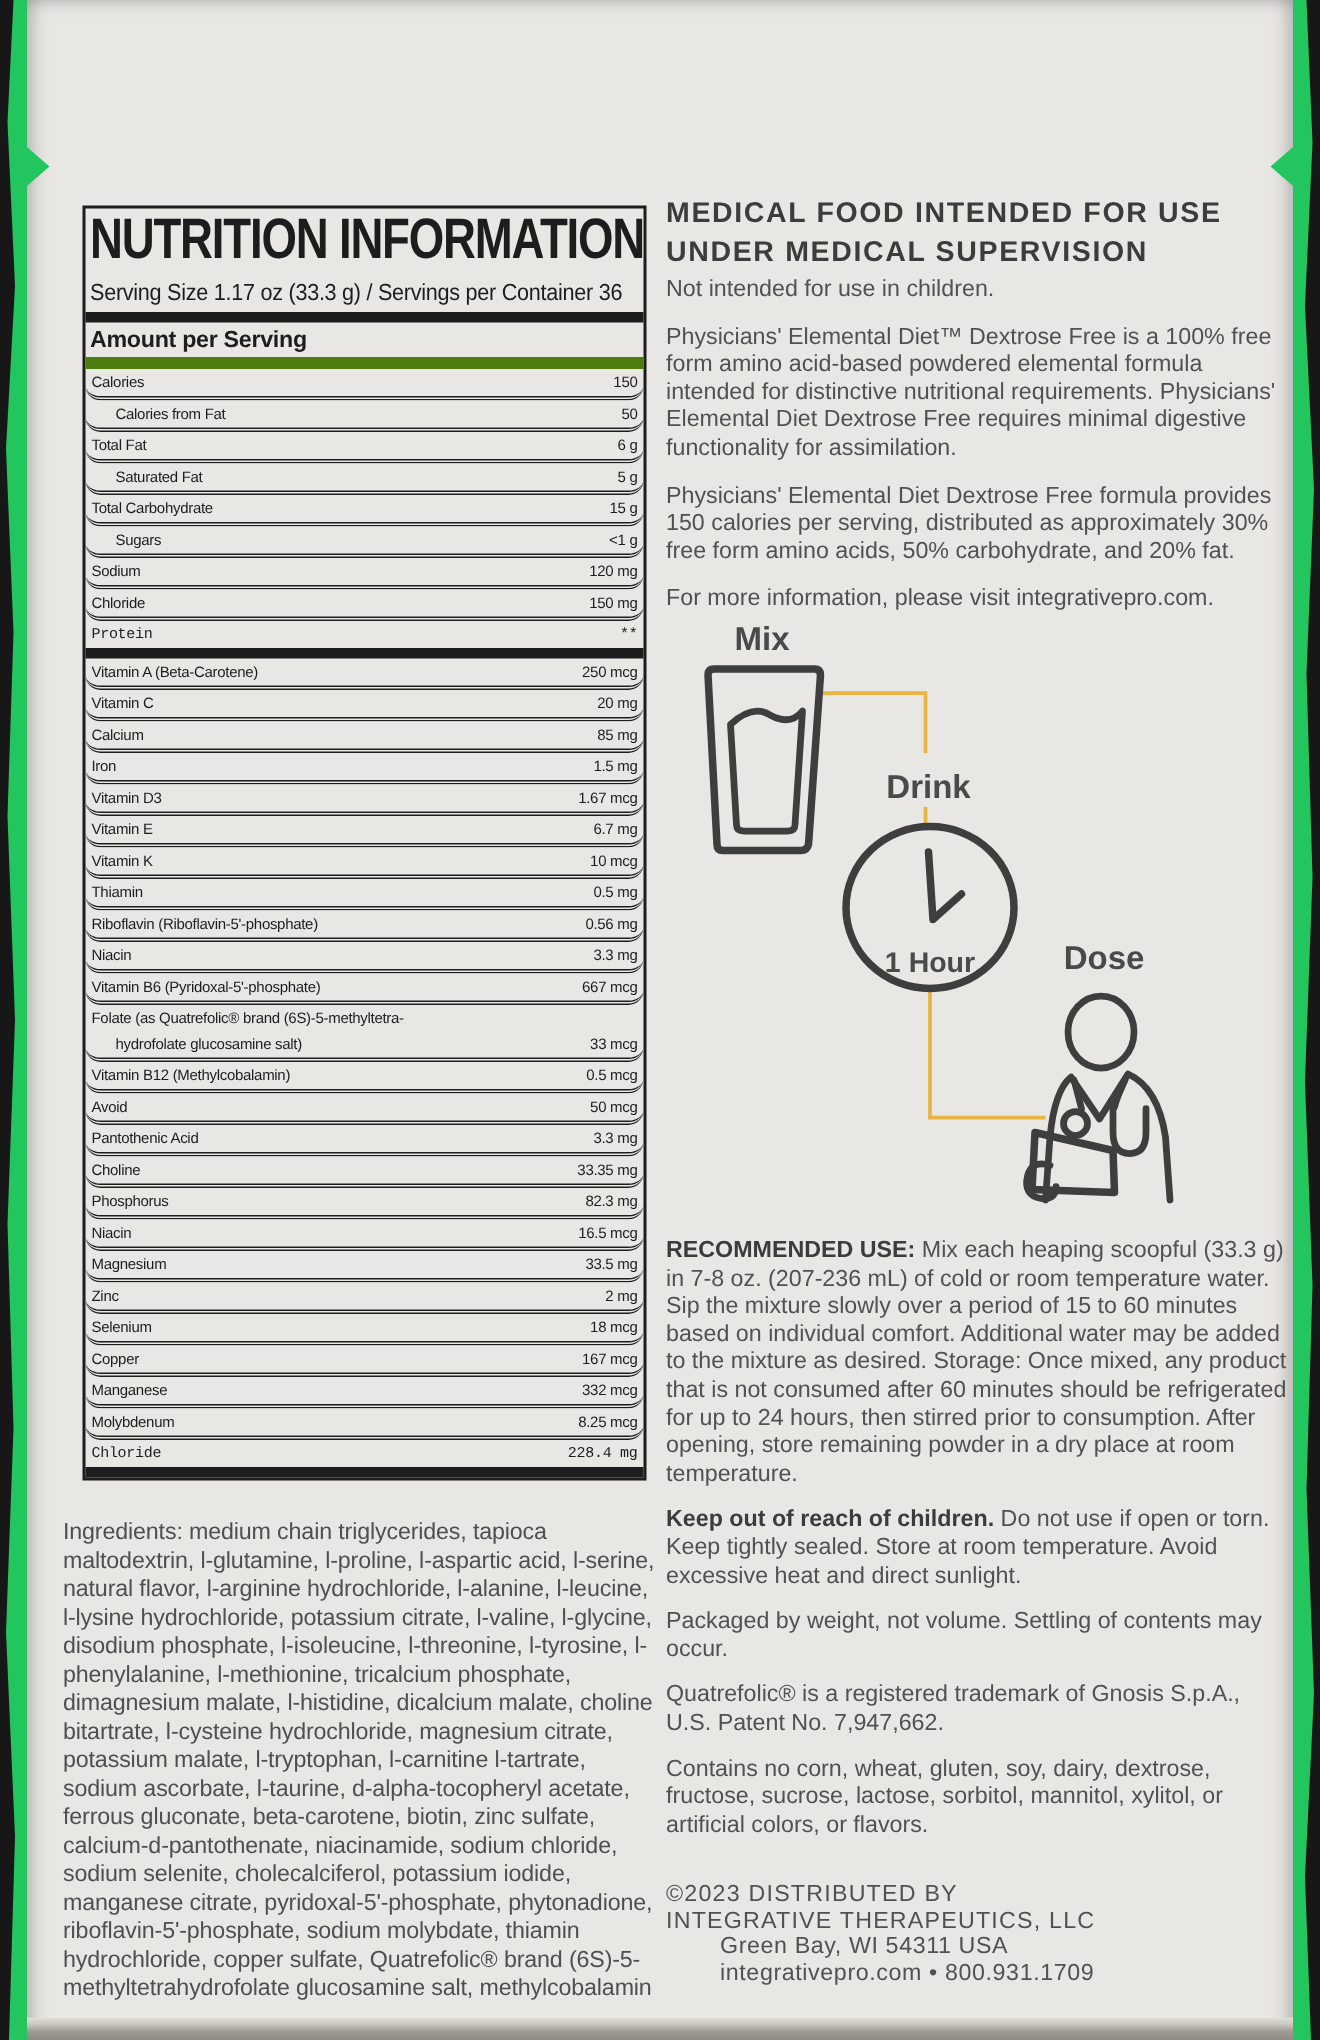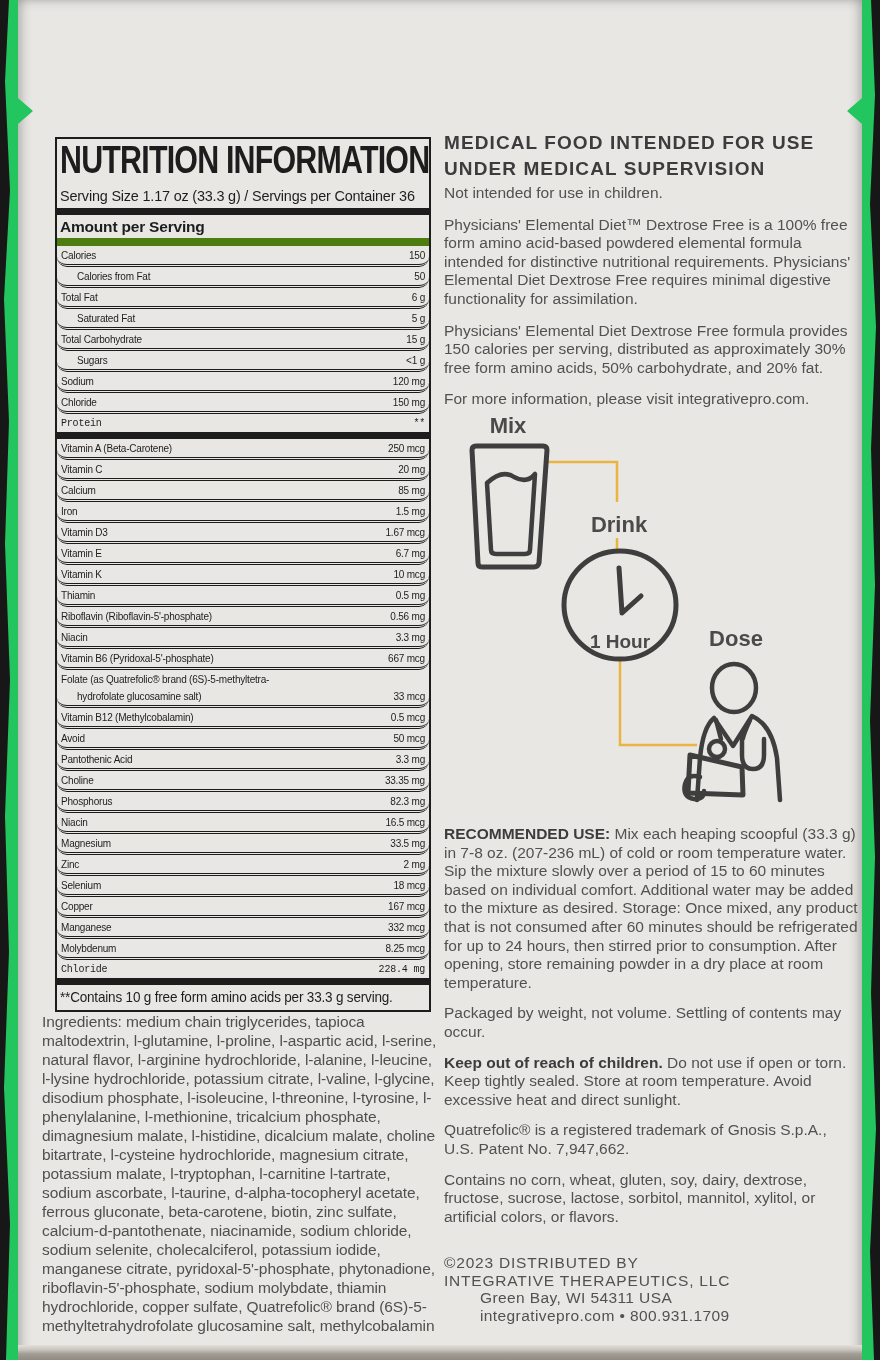--- a/index.html
+++ b/index.html
@@ -240,21 +240,20 @@
           <span class="nt-value">8.25 mcg</span>
         </div>
 
         <div class="nt-row">
           <span class="nt-label">Chloride</span>
           <span class="nt-value">228.4 mg</span>
         </div>
       </div>
 
     <div class="nt-bar"></div>
-    <div class="nt-foot"><span>**Contains 10 g free form amino acids per 33.3 g serving.</span></div>
   </div>
 
   <div class="ingredients">Ingredients: medium chain triglycerides, tapioca maltodextrin, l-glutamine, l-proline, l-aspartic acid, l-serine, natural flavor, l-arginine hydrochloride, l-alanine, l-leucine, l-lysine hydrochloride, potassium citrate, l-valine, l-glycine, disodium phosphate, l-isoleucine, l-threonine, l-tyrosine, l-phenylalanine, l-methionine, tricalcium phosphate, dimagnesium malate, l-histidine, dicalcium malate, choline bitartrate, l-cysteine hydrochloride, magnesium citrate, potassium malate, l-tryptophan, l-carnitine l-tartrate, sodium ascorbate, l-taurine, d-alpha-tocopheryl acetate, ferrous gluconate, beta-carotene, biotin, zinc sulfate, calcium-d-pantothenate, niacinamide, sodium chloride, sodium selenite, cholecalciferol, potassium iodide, manganese citrate, pyridoxal-5'-phosphate, phytonadione, riboflavin-5'-phosphate, sodium molybdate, thiamin hydrochloride, copper sulfate, Quatrefolic® brand (6S)-5-methyltetrahydrofolate glucosamine salt, methylcobalamin</div>
 
   <div class="right-col">
     <div class="med-heading">MEDICAL FOOD INTENDED FOR USE UNDER MEDICAL SUPERVISION</div>
     <p>Not intended for use in children.</p>
     <p>Physicians' Elemental Diet™ Dextrose Free is a 100% free form amino acid-based powdered elemental formula intended for distinctive nutritional requirements. Physicians' Elemental Diet Dextrose Free requires minimal digestive functionality for assimilation.</p>
     <p>Physicians' Elemental Diet Dextrose Free formula provides 150 calories per serving, distributed as approximately 30% free form amino acids, 50% carbohydrate, and 20% fat.</p>
     <p>For more information, please visit integrativepro.com.</p>
@@ -287,22 +286,22 @@
       <circle cx="267" cy="346" r="8"></circle>
       <path d="M 300 317 Q 294 330 293 335"></path>
       <path d="M 292 336 L 292 352 Q 292 366 303 366 Q 314 366 314 352 L 314 336"></path>
       <path d="M 240 352 L 292 364 L 293 392 L 238 390 Z" stroke-width="5"></path>
       <path d="M 250 374 Q 238 370 235 381 Q 232 394 244 396 Q 254 397 254 388"></path>
     </g>
   </svg>
 
   <div class="use-block">
     <p><b>RECOMMENDED USE:</b><span> Mix each heaping scoopful (33.3 g) in 7-8 oz. (207-236 mL) of cold or room temperature water. Sip the mixture slowly over a period of 15 to 60 minutes based on individual comfort. Additional water may be added to the mixture as desired. Storage: Once mixed, any product that is not consumed after 60 minutes should be refrigerated for up to 24 hours, then stirred prior to consumption. After opening, store remaining powder in a dry place at room temperature.</span></p>
+    <p><b>Keep out of reach of children.</b><span> Do not use if open or torn. Keep tightly sealed. Store at room temperature. Avoid excessive heat and direct sunlight.</span></p>
     <p>Packaged by weight, not volume. Settling of contents may occur.</p>
-    <p><b>Keep out of reach of children.</b><span> Do not use if open or torn. Keep tightly sealed. Store at room temperature. Avoid excessive heat and direct sunlight.</span></p>
     <p>Quatrefolic® is a registered trademark of Gnosis S.p.A., U.S. Patent No. 7,947,662.</p>
     <p class="contains-p">Contains no corn, wheat, gluten, soy, dairy, dextrose, fructose, sucrose, lactose, sorbitol, mannitol, xylitol, or artificial colors, or flavors.</p>
     <div class="footer-line">©2023 DISTRIBUTED BY</div>
     <div class="footer-line">INTEGRATIVE THERAPEUTICS, LLC</div>
     <div class="footer-line small-ls">Green Bay, WI 54311 USA</div>
     <div class="footer-line small-ls">integrativepro.com • 800.931.1709</div>
   </div>
 </div>
 
 </body></html>

